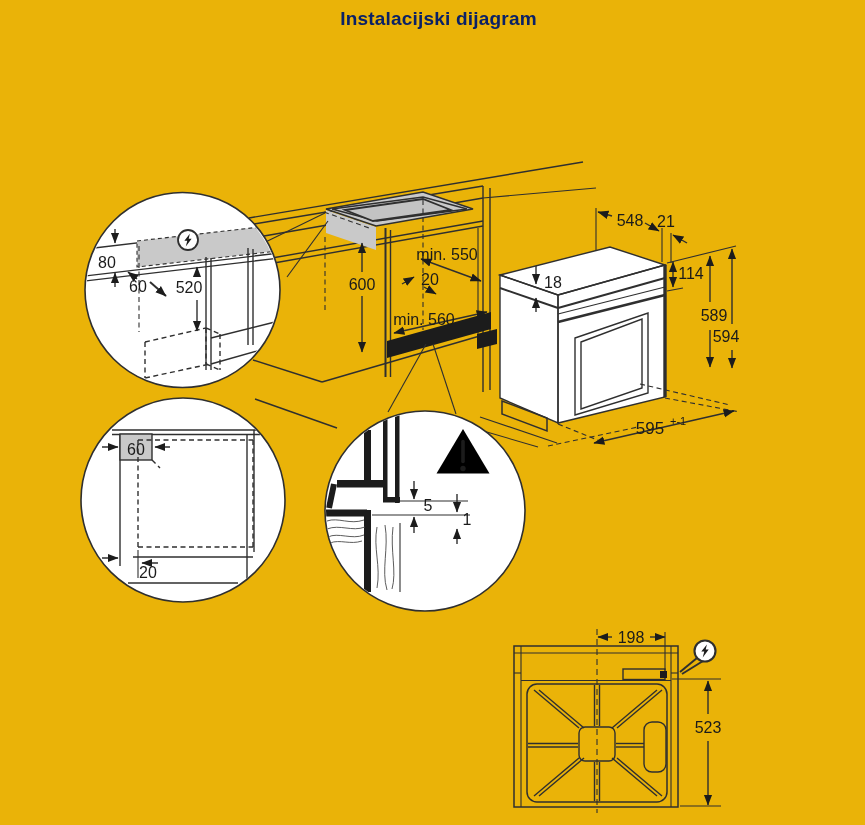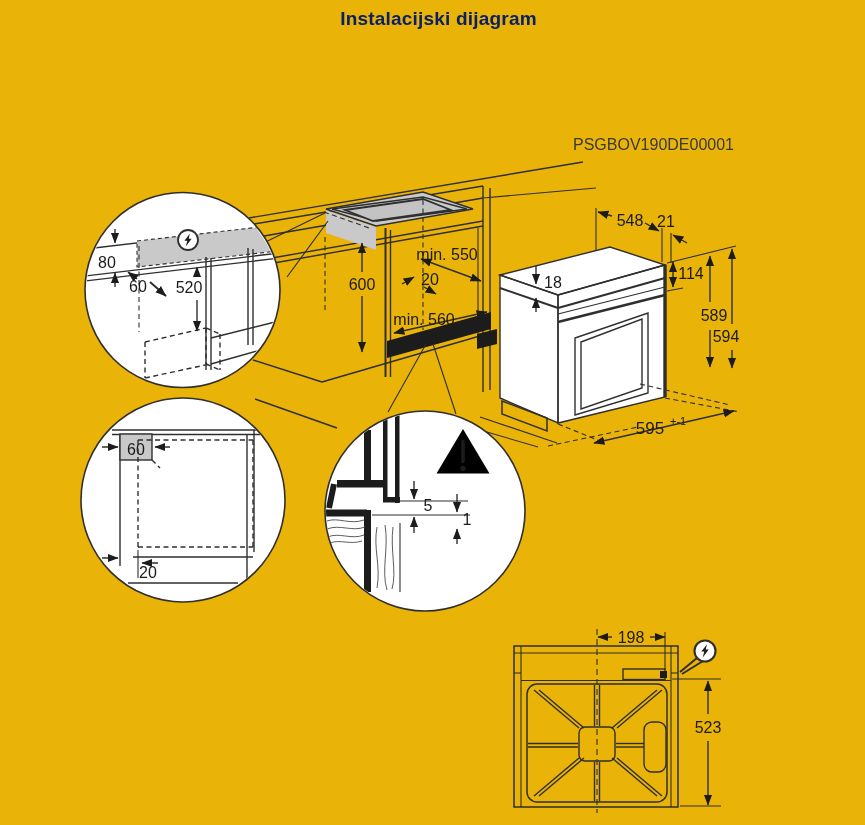--- a/index.html
+++ b/index.html
@@ -20,21 +20,20 @@
   .dim{font-family:"Liberation Sans",sans-serif;font-size:16px;fill:#1b1b1b;
        text-anchor:middle;stroke:none;}
   .dimS{font-size:11px;text-anchor:start;}
   .wood{stroke:#4a4a4a;stroke-width:.9;fill:none;}
 </style>
 </head>
 <body>
 
 <div class="page">
   <div class="title">Instalacijski dijagram</div>
-  <div class="model">PSGBOV190DE00001</div>
 
   <svg width="865" height="825" viewBox="0 0 865 825">
     <defs>
       <marker id="ah" markerUnits="userSpaceOnUse" markerWidth="12" markerHeight="10" refX="10.4" refY="5" orient="auto">
         <path d="M0,0.8 L11,5 L0,9.2 Z" fill="#1c1c1c"></path>
       </marker>
       <clipPath id="c1clip">
           <circle cx="182.5" cy="290" r="96"></circle>
         </clipPath>
       <clipPath id="c2clip">

